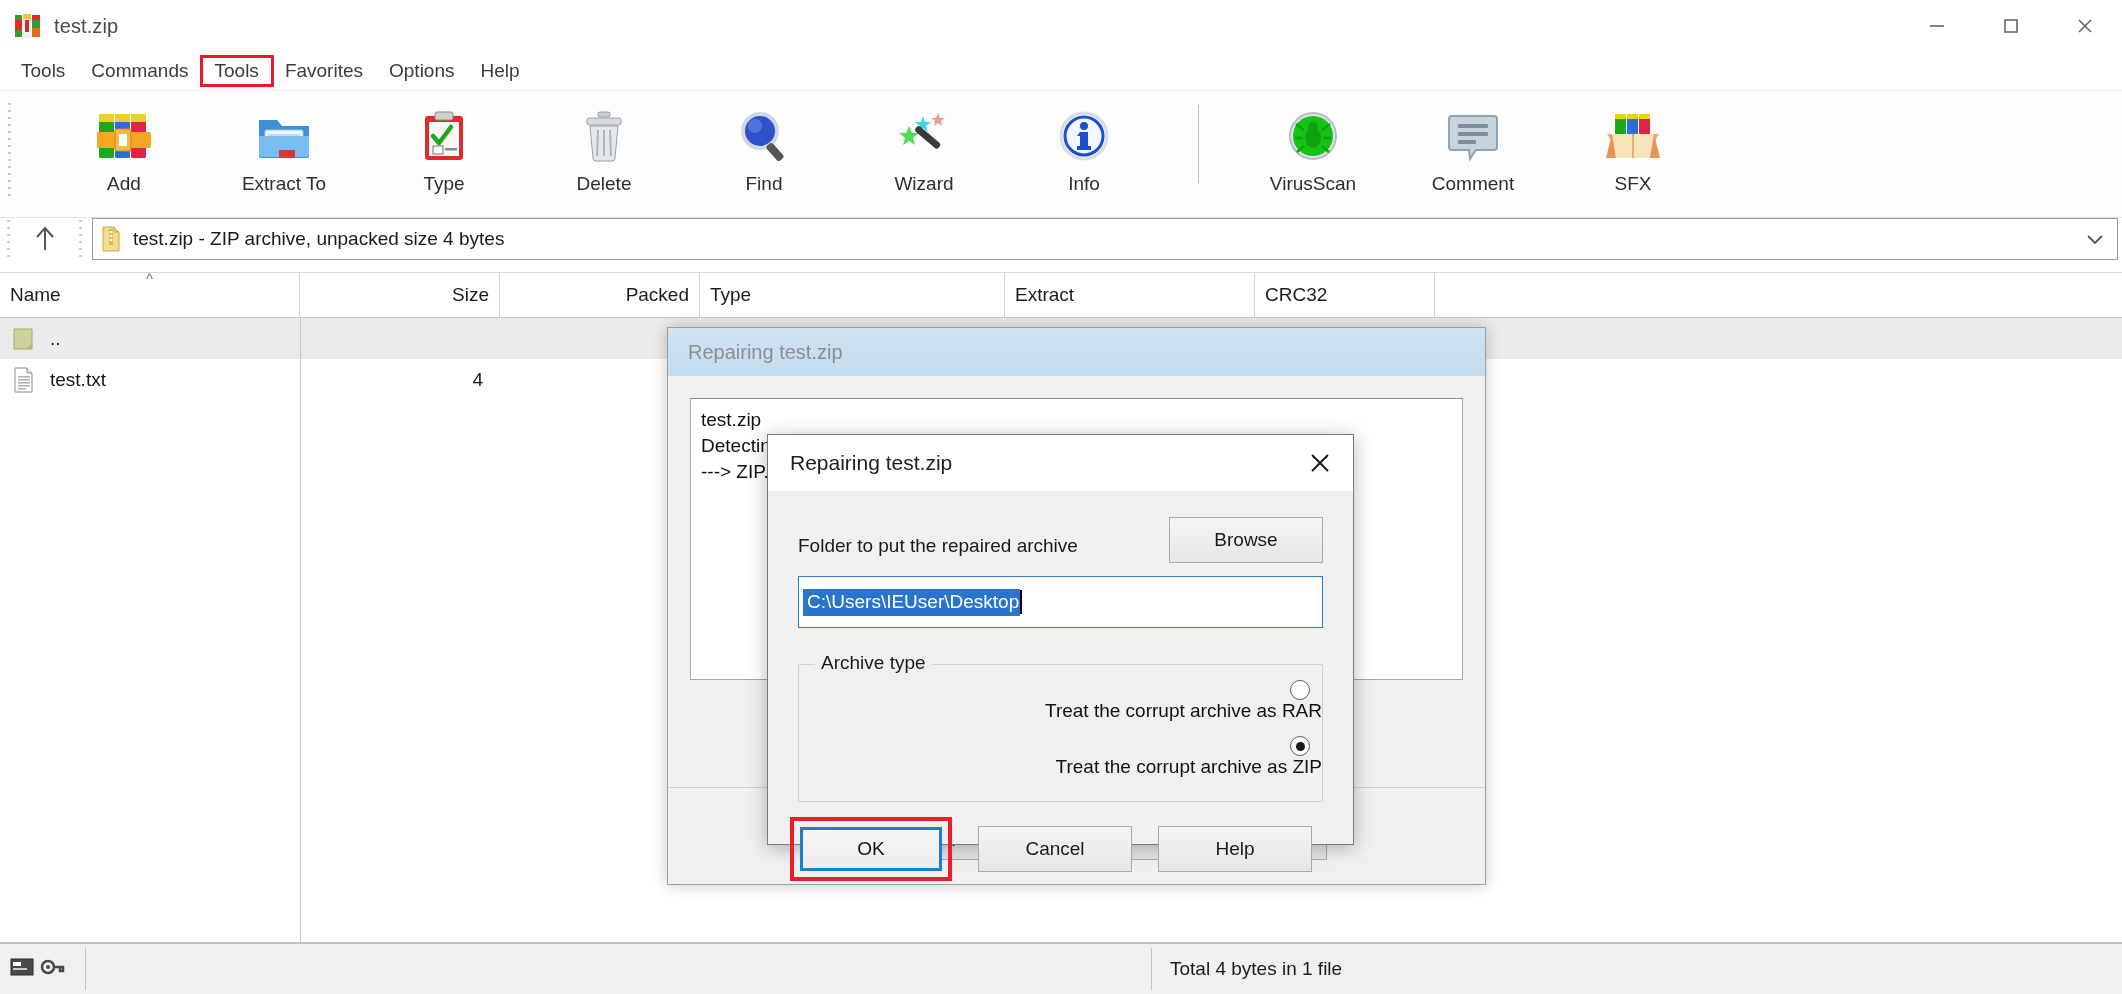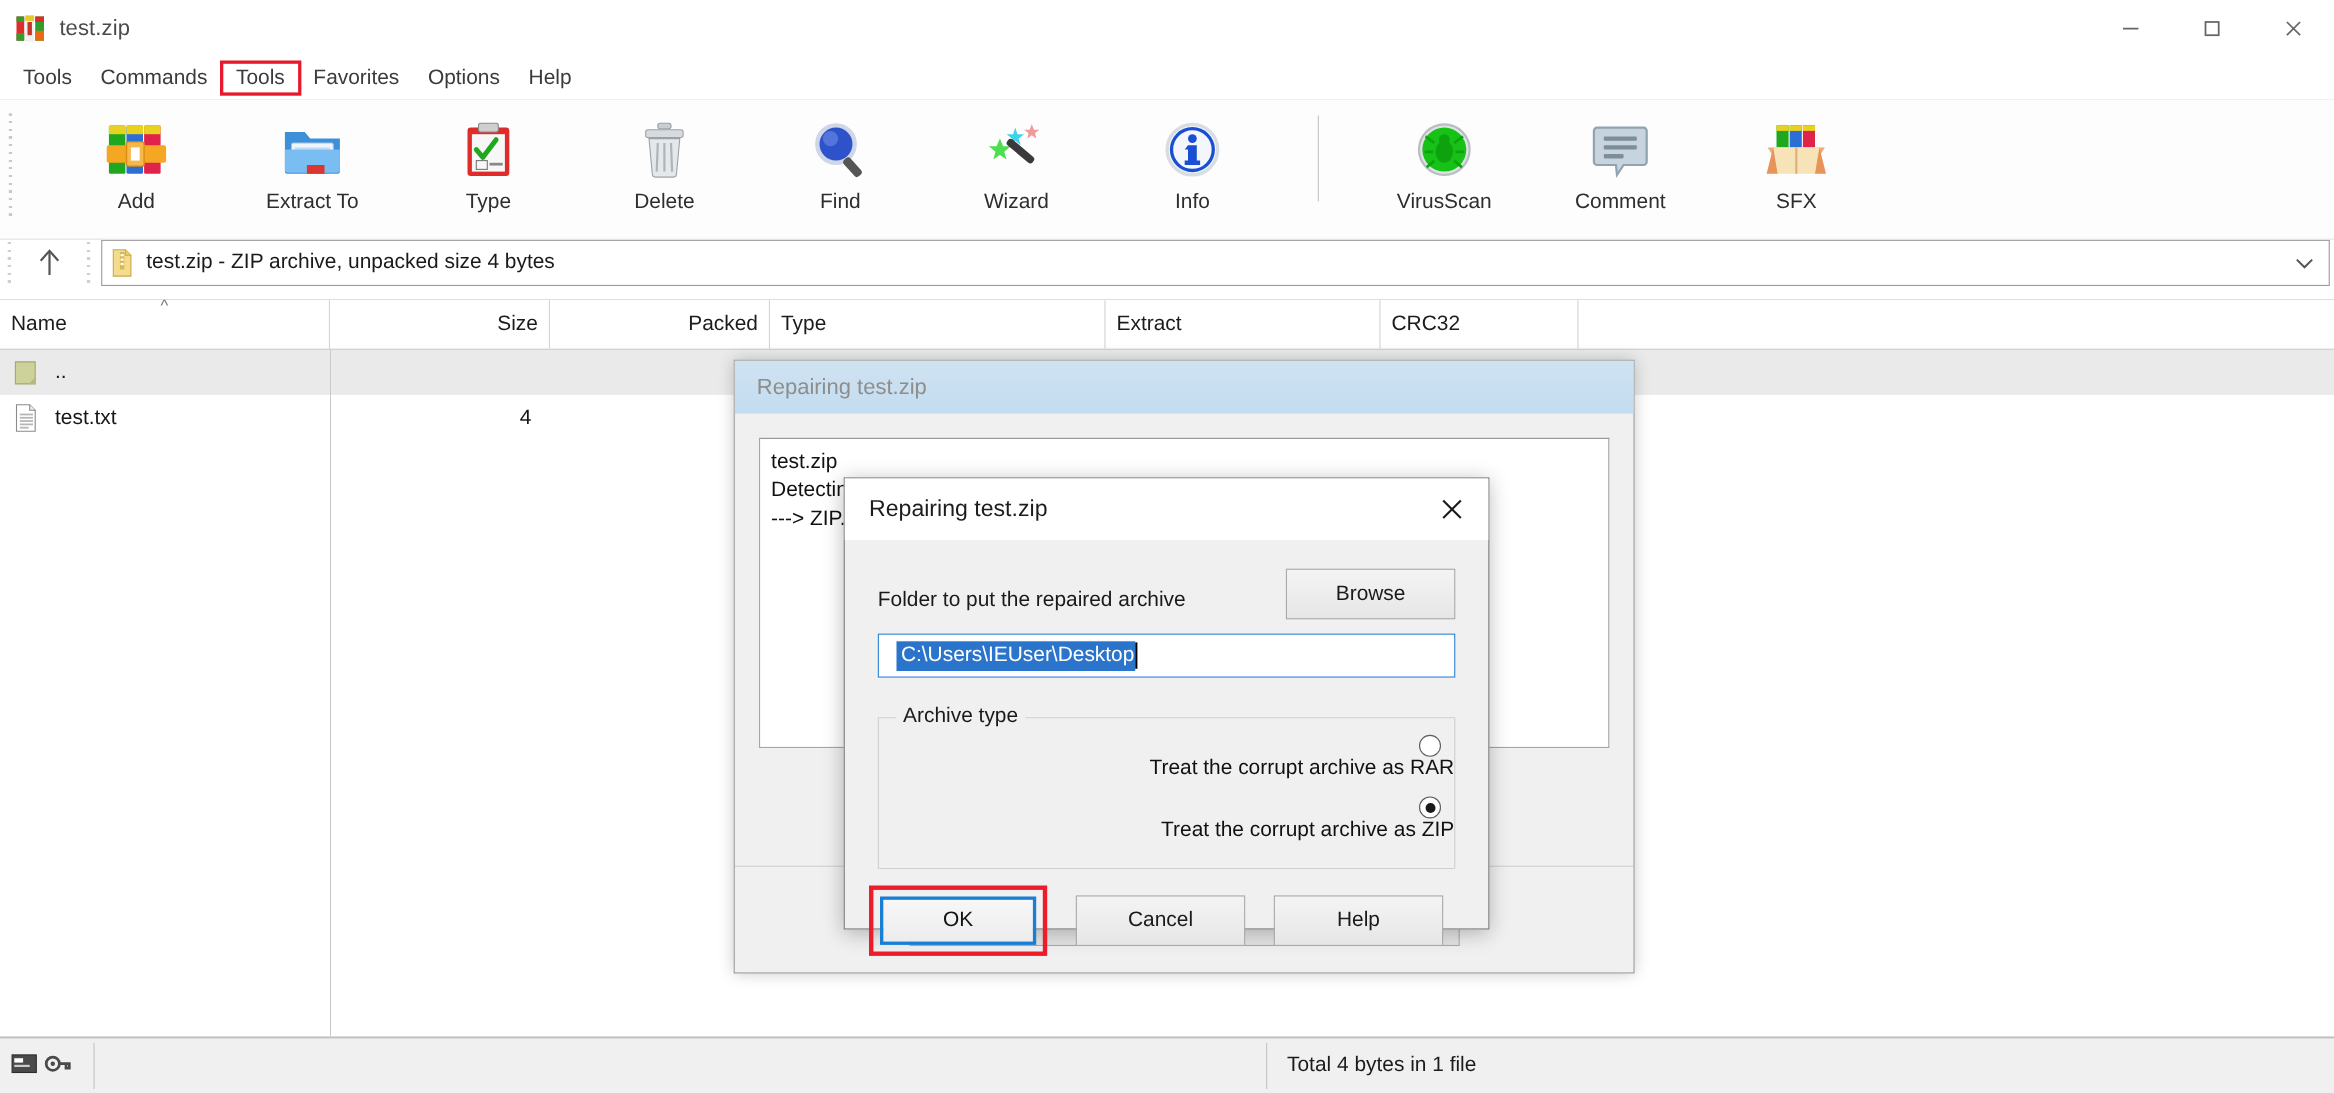--- a/index.html
+++ b/index.html
@@ -396,26 +396,26 @@
     background: linear-gradient(to bottom, #f4f4f4, #e6e6e6);
     border: 1px solid #a9a9a9;
     display: flex;
     align-items: center;
     justify-content: center;
     font-size: 19px;
     color: #1a1a1a;
   }
   .rm-path-input {
     margin-top: 13px;
-    height: 40px;
+    height: 52px;
     background: #ffffff;
     border: 1px solid #2a7fd4;
     display: flex;
     align-items: center;
-    padding-left: 16px;
+    padding-left: 4px;
     box-sizing: border-box;
   }
   .rm-path-sel {
     background: #2a74cb;
     color: #ffffff;
     font-size: 19px;
     padding: 2px 1px 3px 4px;
     position: relative;
   }
   .rm-caret {

